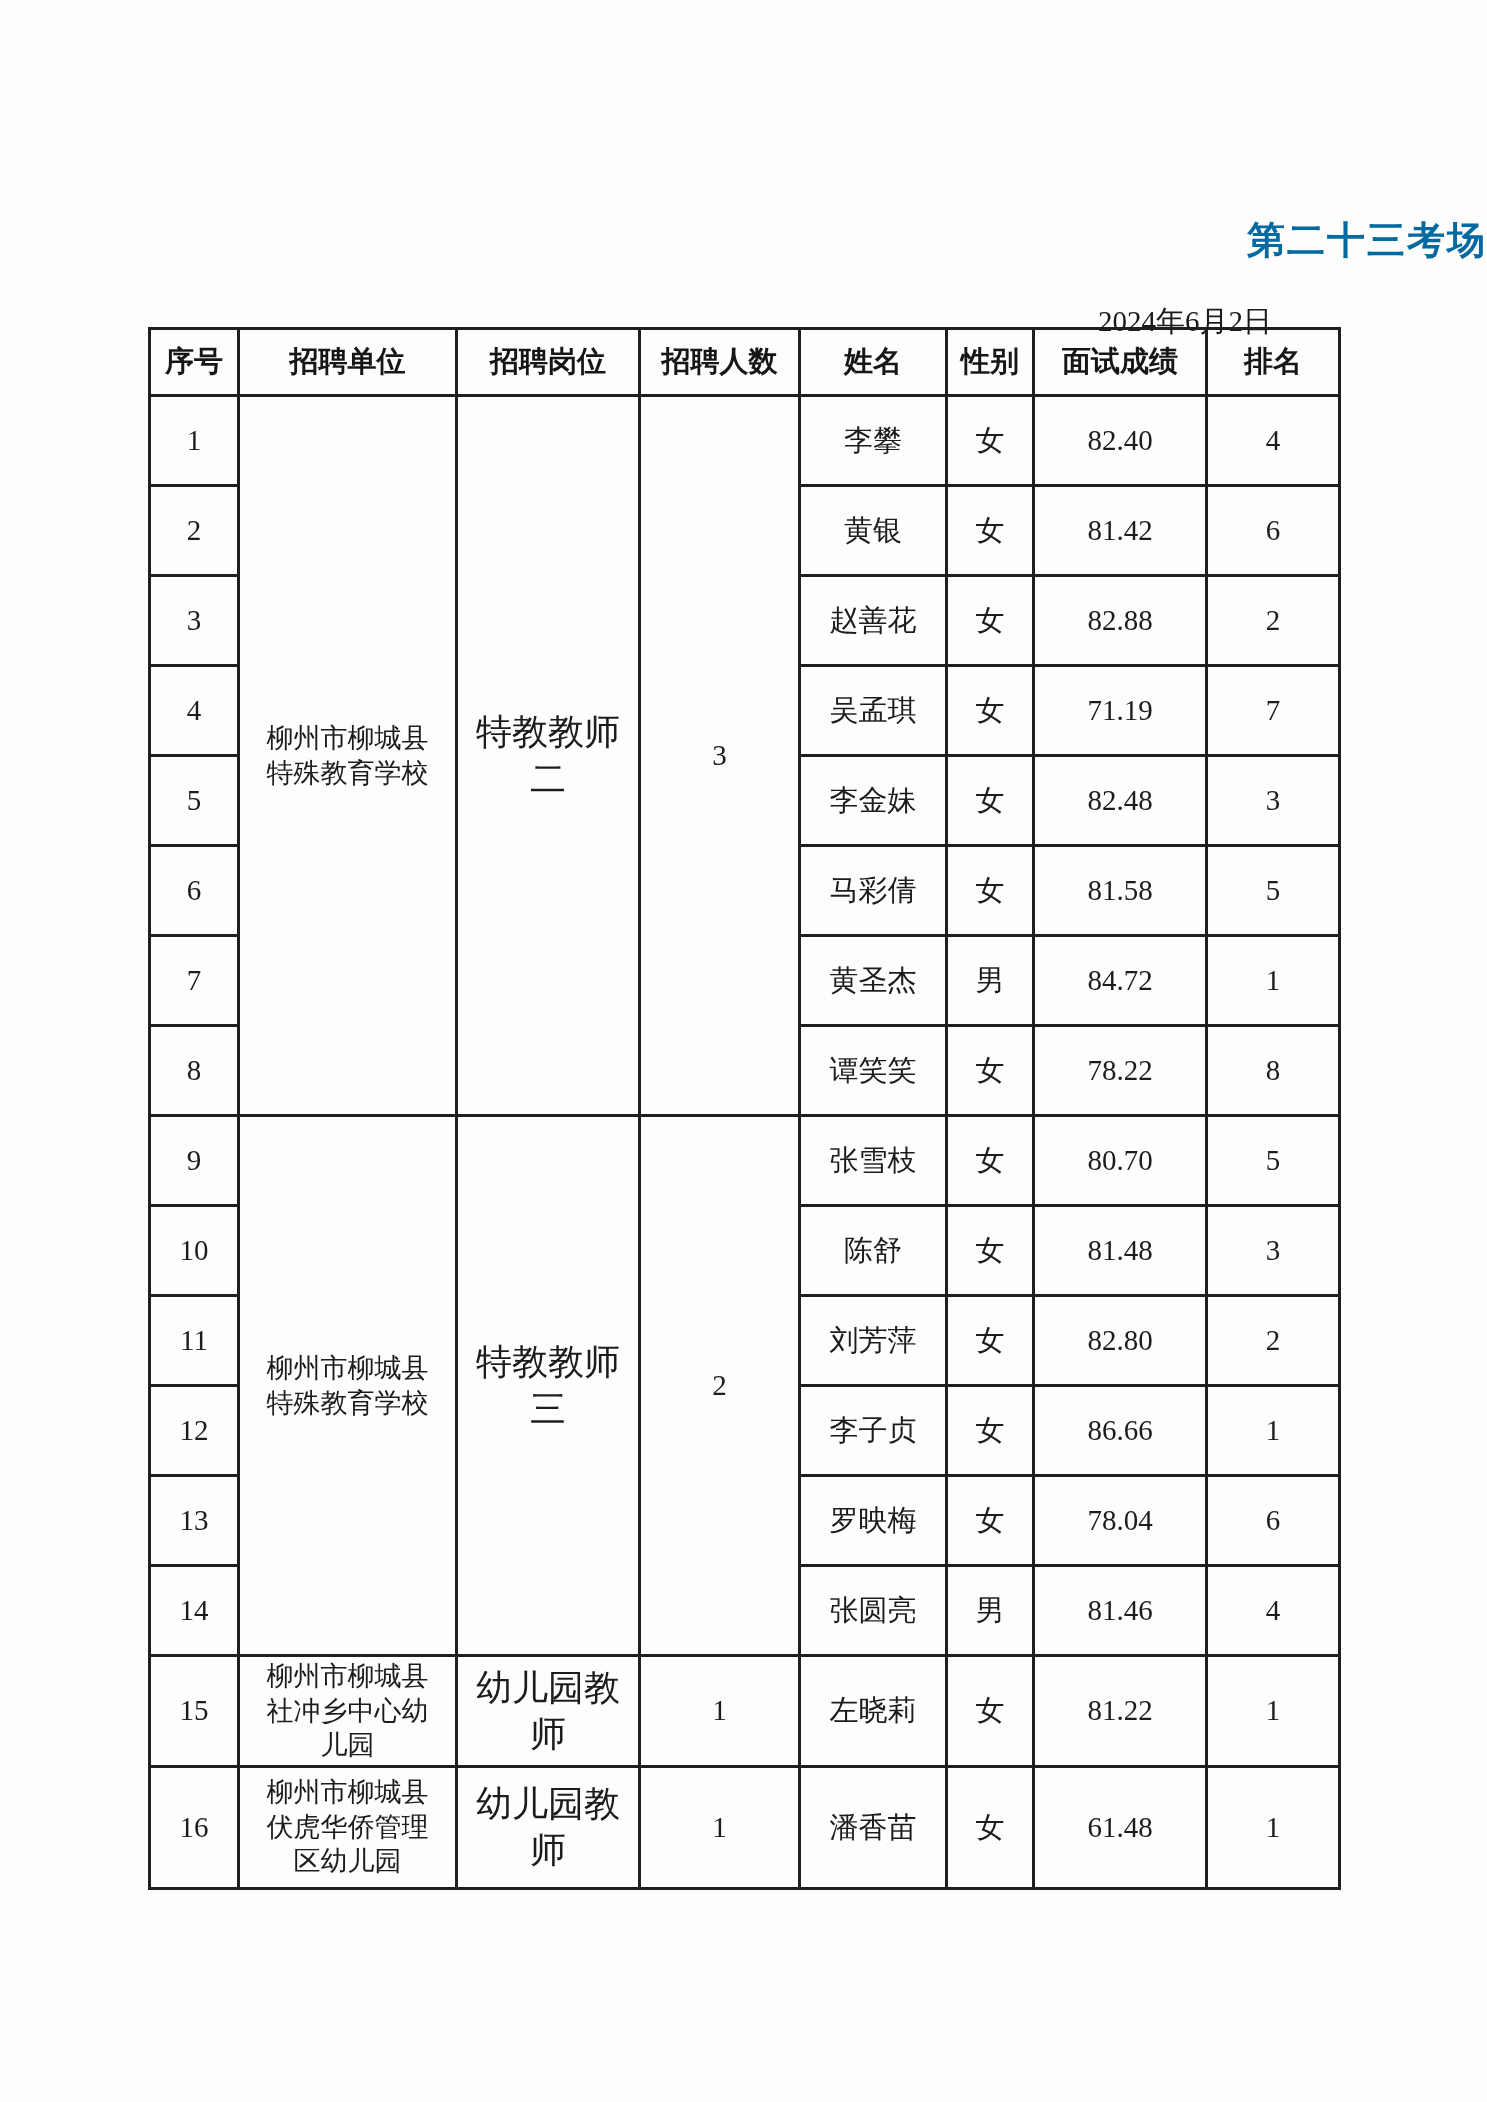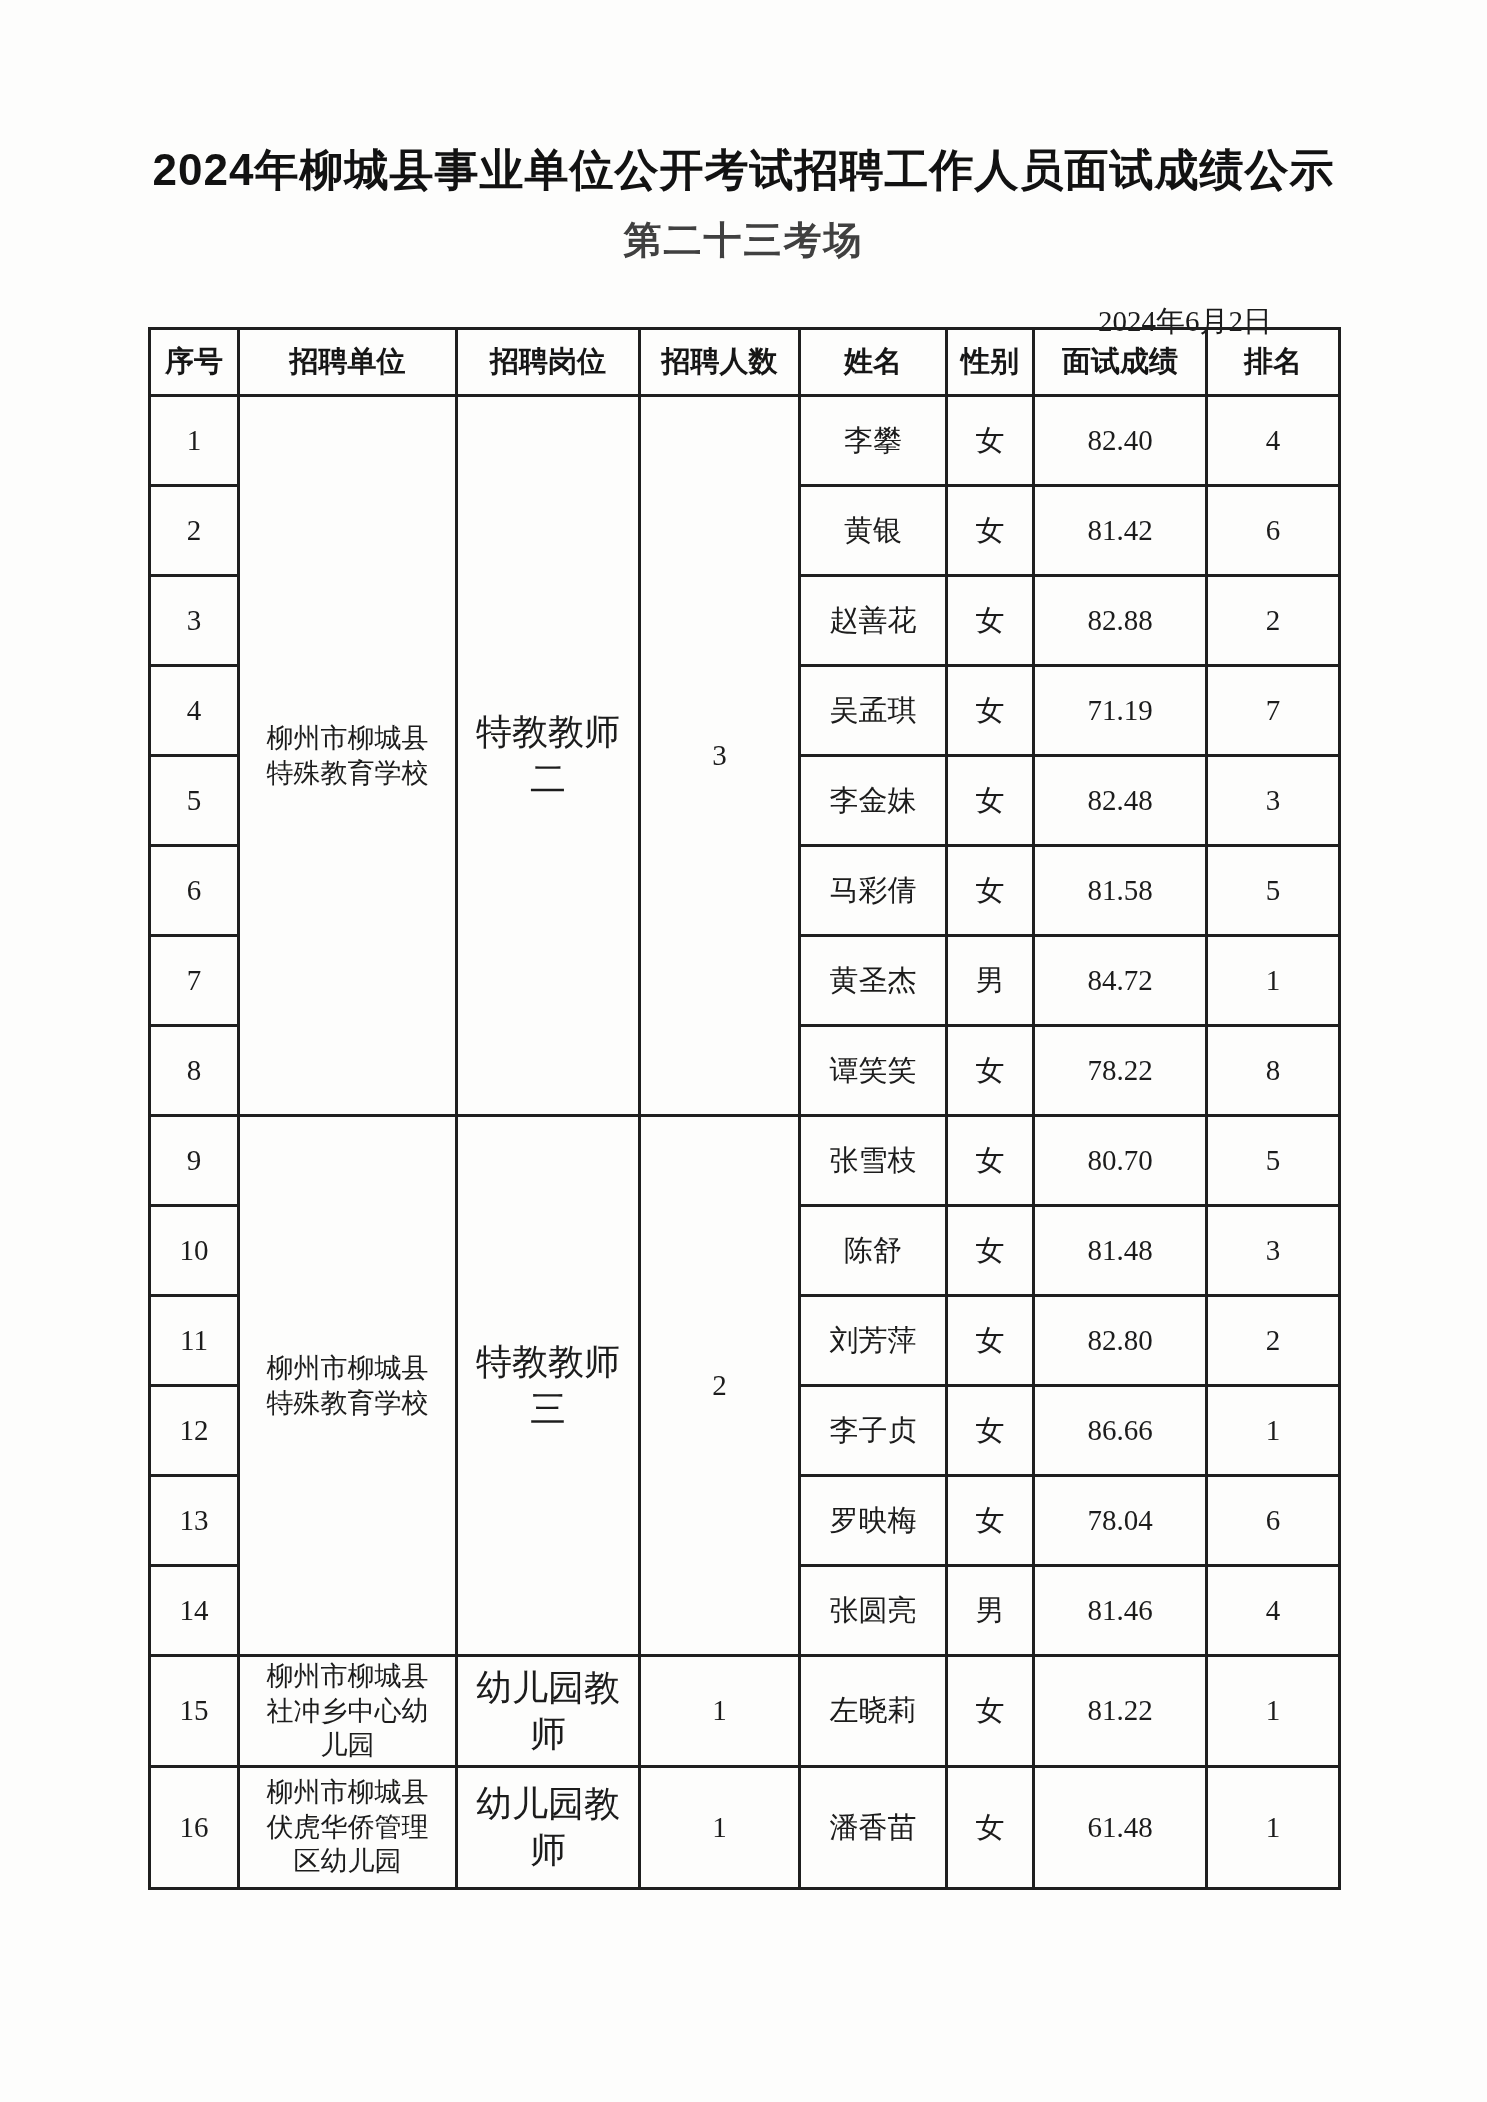--- a/index.html
+++ b/index.html
@@ -24,27 +24,27 @@
     font-size:44px;
     line-height:1.1;
     letter-spacing:1px;
     color:#121212;
   }
   .doc-subtitle{
     position:absolute;
     top:220px;
     left:0;
     width:100%;
-    text-align:center;
+    text-align:right;
     font-family:"Liberation Sans", sans-serif;
     font-weight:700;
     font-size:38px;
     line-height:1.1;
     letter-spacing:2px;
-    color:#404040;
+    color:#0369a1;
   }
   .doc-date{
     position:absolute;
     top:286px;
     left:148px;
     width:1190px;
     box-sizing:border-box;
     padding-right:66px;
     text-align:right;
     font-size:29px;
@@ -92,21 +92,20 @@
   }
   tr.r-std{height:90px;}
   tr.r-15{height:103px;}
   tr.r-16{height:122px;}
 </style>
 </head>
 <body>
 
 <div class="page">
 
-  <div class="doc-title">2024年柳城县事业单位公开考试招聘工作人员面试成绩公示</div>
 
   <div class="doc-subtitle">第二十三考场</div>
 
   <div class="doc-date">2024年6月2日</div>
 
   <table class="score-table">
     <colgroup>
       <col style="width:89px">
       <col style="width:218px">
       <col style="width:183px">

